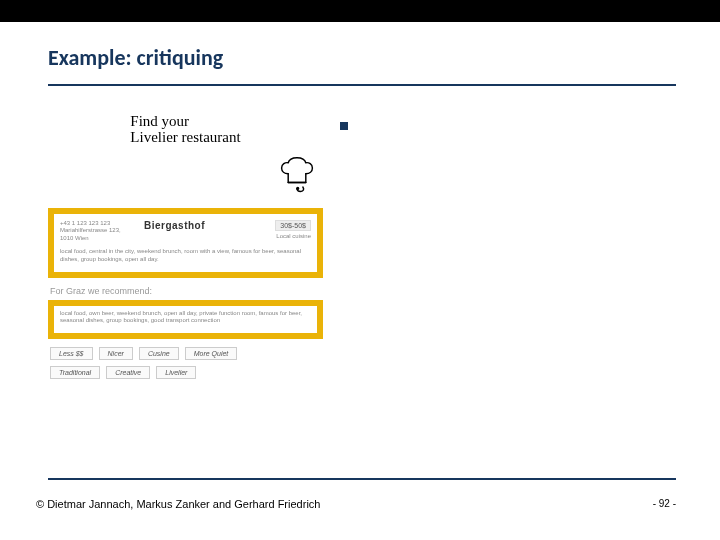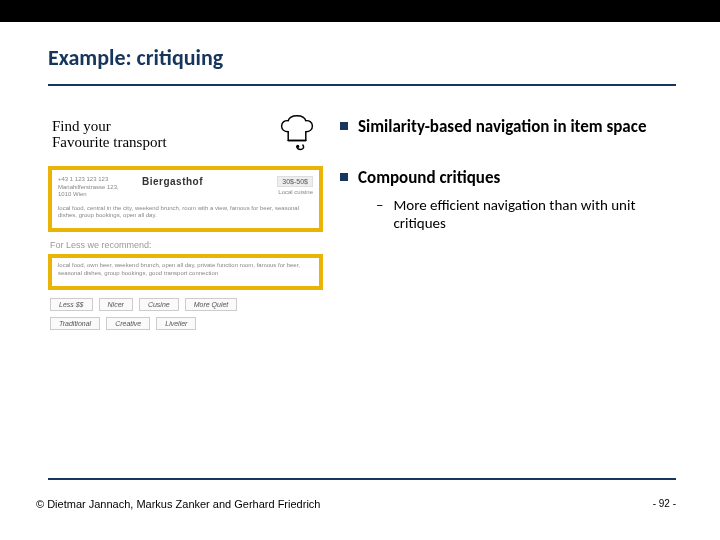--- a/index.html
+++ b/index.html
@@ -7,25 +7,25 @@
   .slide { position: relative; width: 720px; height: 540px; }
   .blackbar { position: absolute; top: 0; left: 0; width: 720px; height: 22px; background: #000; }
   .title { position: absolute; top: 44px; left: 48px; font-size: 22px; font-weight: 700; color: #17365d; }
   .hr { position: absolute; left: 48px; height: 0; border-top: 2px solid #17365d; width: 628px; }
   .hr.top { top: 84px; }
   .hr.bot { top: 478px; }
   .footer { position: absolute; top: 498px; left: 36px; font-size: 11px; font-family: Verdana, Arial, sans-serif; }
   .pagenum { position: absolute; top: 498px; right: 44px; font-size: 10px; font-family: Liberation Sans, sans-serif; }
 
   .example { position: absolute; top: 108px; left: 48px; width: 275px; font-size: 8px; color: #666; font-family: Arial, sans-serif; }
-  .ex-header { display: flex; align-items: center; gap: 10px; padding: 6px 4px 10px; }
+  .ex-header { display: flex; align-items: center; gap: 10px; padding: 6px 4px 10px; flex-direction: column; }
   .ex-header .tag { font-family: 'Brush Script MT', cursive; font-size: 15px; line-height: 1.05; color: #000; }
   .chef { margin-left: auto; }
   .chef svg { width: 44px; height: 40px; }
-  .card { border: 4px solid #eab308; background: #fff; margin-bottom: 8px; }
+  .card { border: 6px solid #eab308; background: #fff; margin-bottom: 8px; }
   .card .row1 { display: flex; gap: 6px; padding: 6px 6px 2px; align-items: flex-start; }
   .card .addr { flex: 0 0 78px; font-size: 6px; line-height: 1.25; color: #888; }
   .card .name { flex: 1; font-weight: 700; font-size: 10px; color: #333; letter-spacing: .5px; }
   .pricecol { flex: 0 0 62px; text-align: right; }
   .price { background: #eee; border: 1px solid #ddd; display: inline-block; padding: 1px 4px; font-size: 7px; color: #555; }
   .cuisine { font-size: 6px; color: #888; margin-top: 2px; }
   .card .desc { clear: both; padding: 4px 6px 8px; font-size: 6px; color: #888; line-height: 1.3; }
   .section-label { font-size: 9px; color: #999; margin: 4px 0 4px 2px; }
   .chips { display: flex; flex-wrap: wrap; gap: 6px; margin: 6px 2px 0; }
   .chip { border: 1px solid #ccc; background: #fafafa; font-size: 7px; padding: 2px 8px; color: #555; font-style: italic; }
@@ -41,21 +41,21 @@
 
 <div class="slide">
   <div class="blackbar"></div>
   <div class="title">Example: critiquing</div>
   <div class="hr top"></div>
 
   <div class="example">
     <div class="ex-header">
       <div class="tag">
         <div>Find your</div>
-        <div>Favourite transport</div>
+        <div>Livelier restaurant</div>
       </div>
       <div class="chef">
         <svg viewBox="0 0 60 54">
             <g fill="none" stroke="#000" stroke-width="2" stroke-linecap="round" stroke-linejoin="round">
               <path d="M18 24c-5 0-9-3-9-8s5-8 9-7c1-4 5-7 12-7s11 3 12 7c4-1 9 2 9 7s-4 8-9 8"></path>
               <path d="M18 24v12h24V24"></path>
               <path d="M18 36h24"></path>
               <path d="M30 44c0 3 2 4 5 4 4 0 5-3 3-6"></path>
               <circle cx="31" cy="44" r="1.2" fill="#000"></circle>
             </g>
@@ -72,51 +72,40 @@
         </div>
         <div class="name">Biergasthof</div>
         <div class="pricecol">
           <div class="price">30$-50$</div>
           <div class="cuisine">Local cuisine</div>
         </div>
       </div>
       <div class="desc">local food, central in the city, weekend brunch, room with a view, famous for beer, seasonal dishes, group bookings, open all day.</div>
     </div>
 
-    <div class="section-label">For Less we recommend:</div>
+    <div class="section-label">For Graz we recommend:</div>
     <div class="card">
       <div class="desc">local food, own beer, weekend brunch, open all day, private function room, famous for beer, seasonal dishes, group bookings, good transport connection</div>
     </div>
 
     <div class="chips">
       <div class="chip">Less $$</div>
       <div class="chip">Nicer</div>
       <div class="chip">Cusine</div>
       <div class="chip">More Quiet</div>
     </div>
     <div class="chips">
       <div class="chip">Traditional</div>
       <div class="chip">Creative</div>
       <div class="chip">Livelier</div>
     </div>
   </div>
 
   <div class="bullets">
     <div class="b1">
       <div class="sq"></div>
-      <div>Similarity-based navigation in item space</div>
-    </div>
-    <div class="b1">
-      <div class="sq"></div>
-      <div style="flex:1">
-        <div>Compound critiques</div>
-        <div class="b2" style="font-weight:400;margin-top:8px">
-          <div class="dash">–</div>
-          <div>More efficient navigation than with unit critiques</div>
-        </div>
-      </div>
     </div>
   </div>
 
   <div class="hr bot"></div>
   <div class="footer">© Dietmar Jannach, Markus Zanker and Gerhard Friedrich</div>
   <div class="pagenum">- 92 -</div>
 </div>
 
 </body></html>

